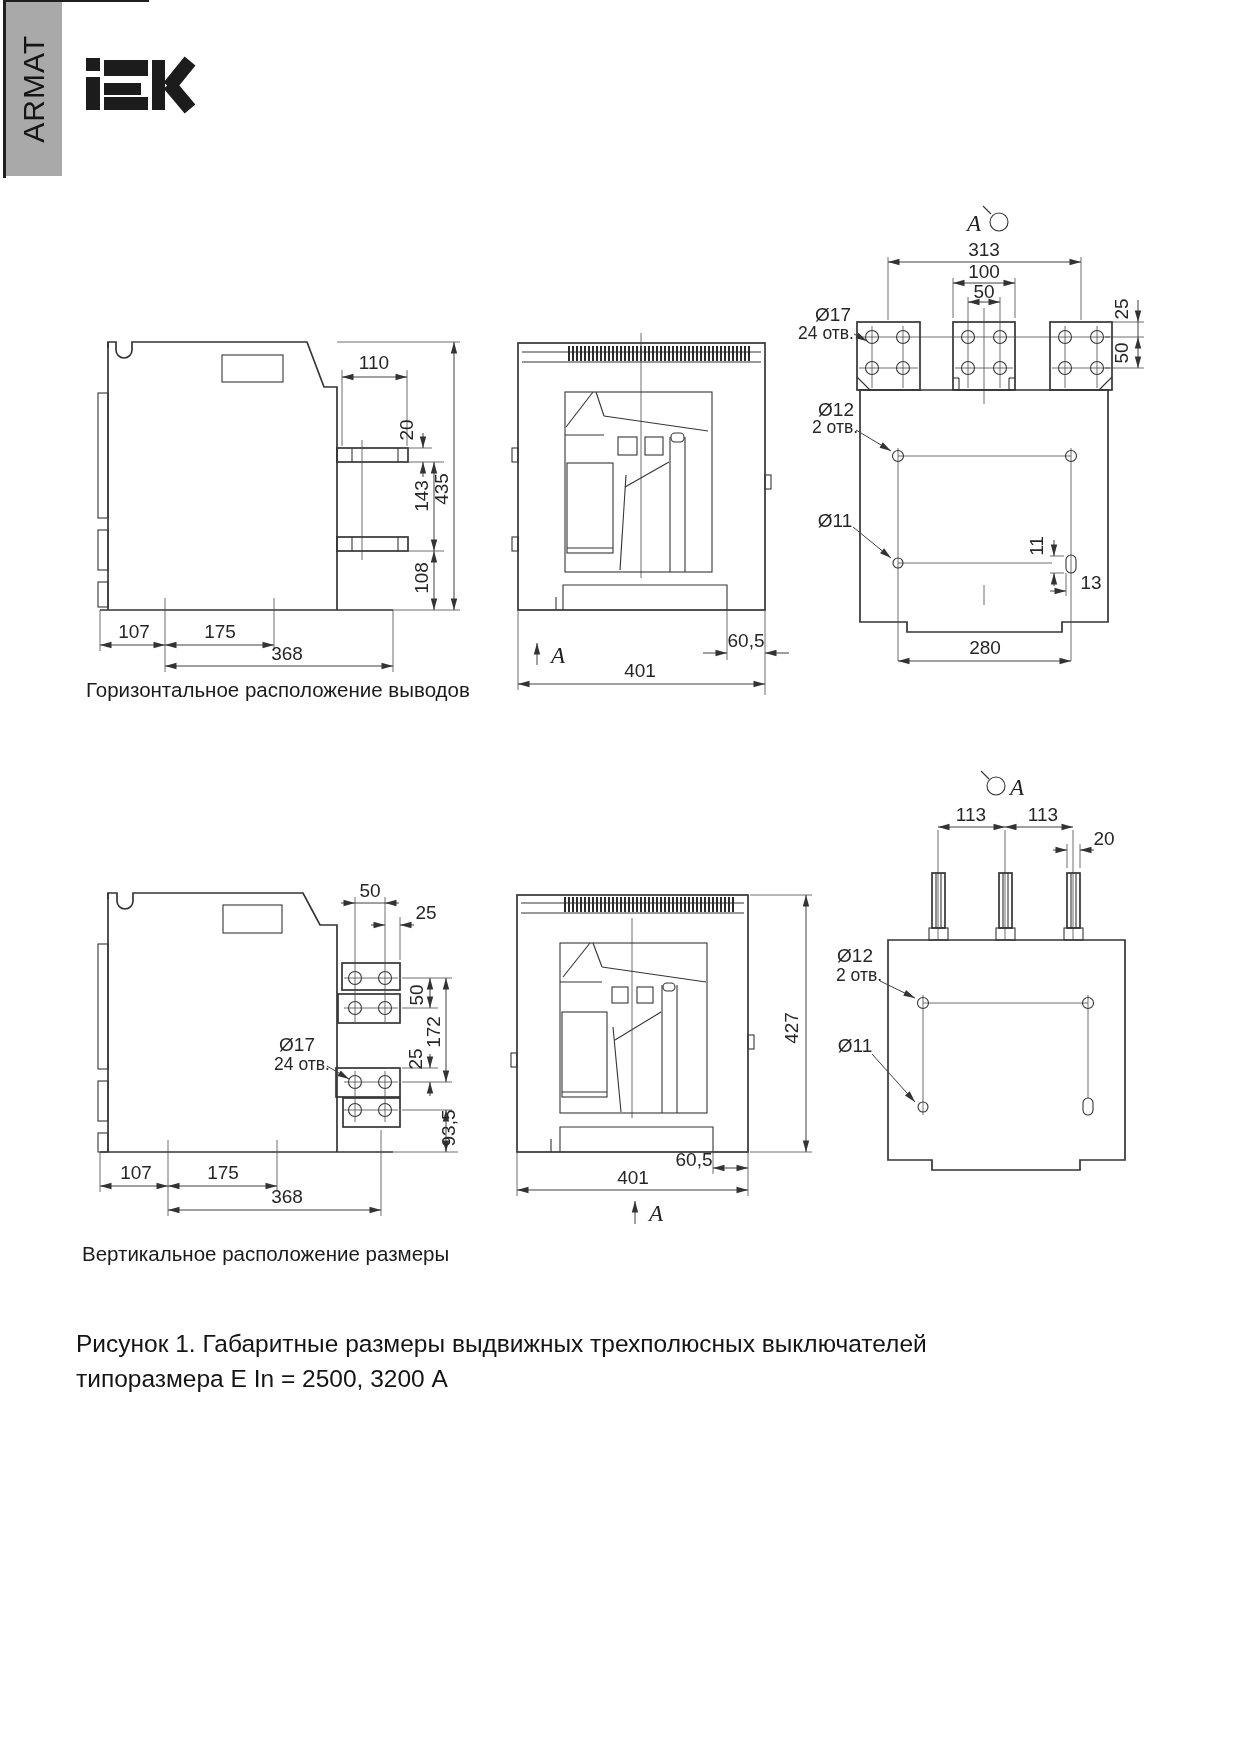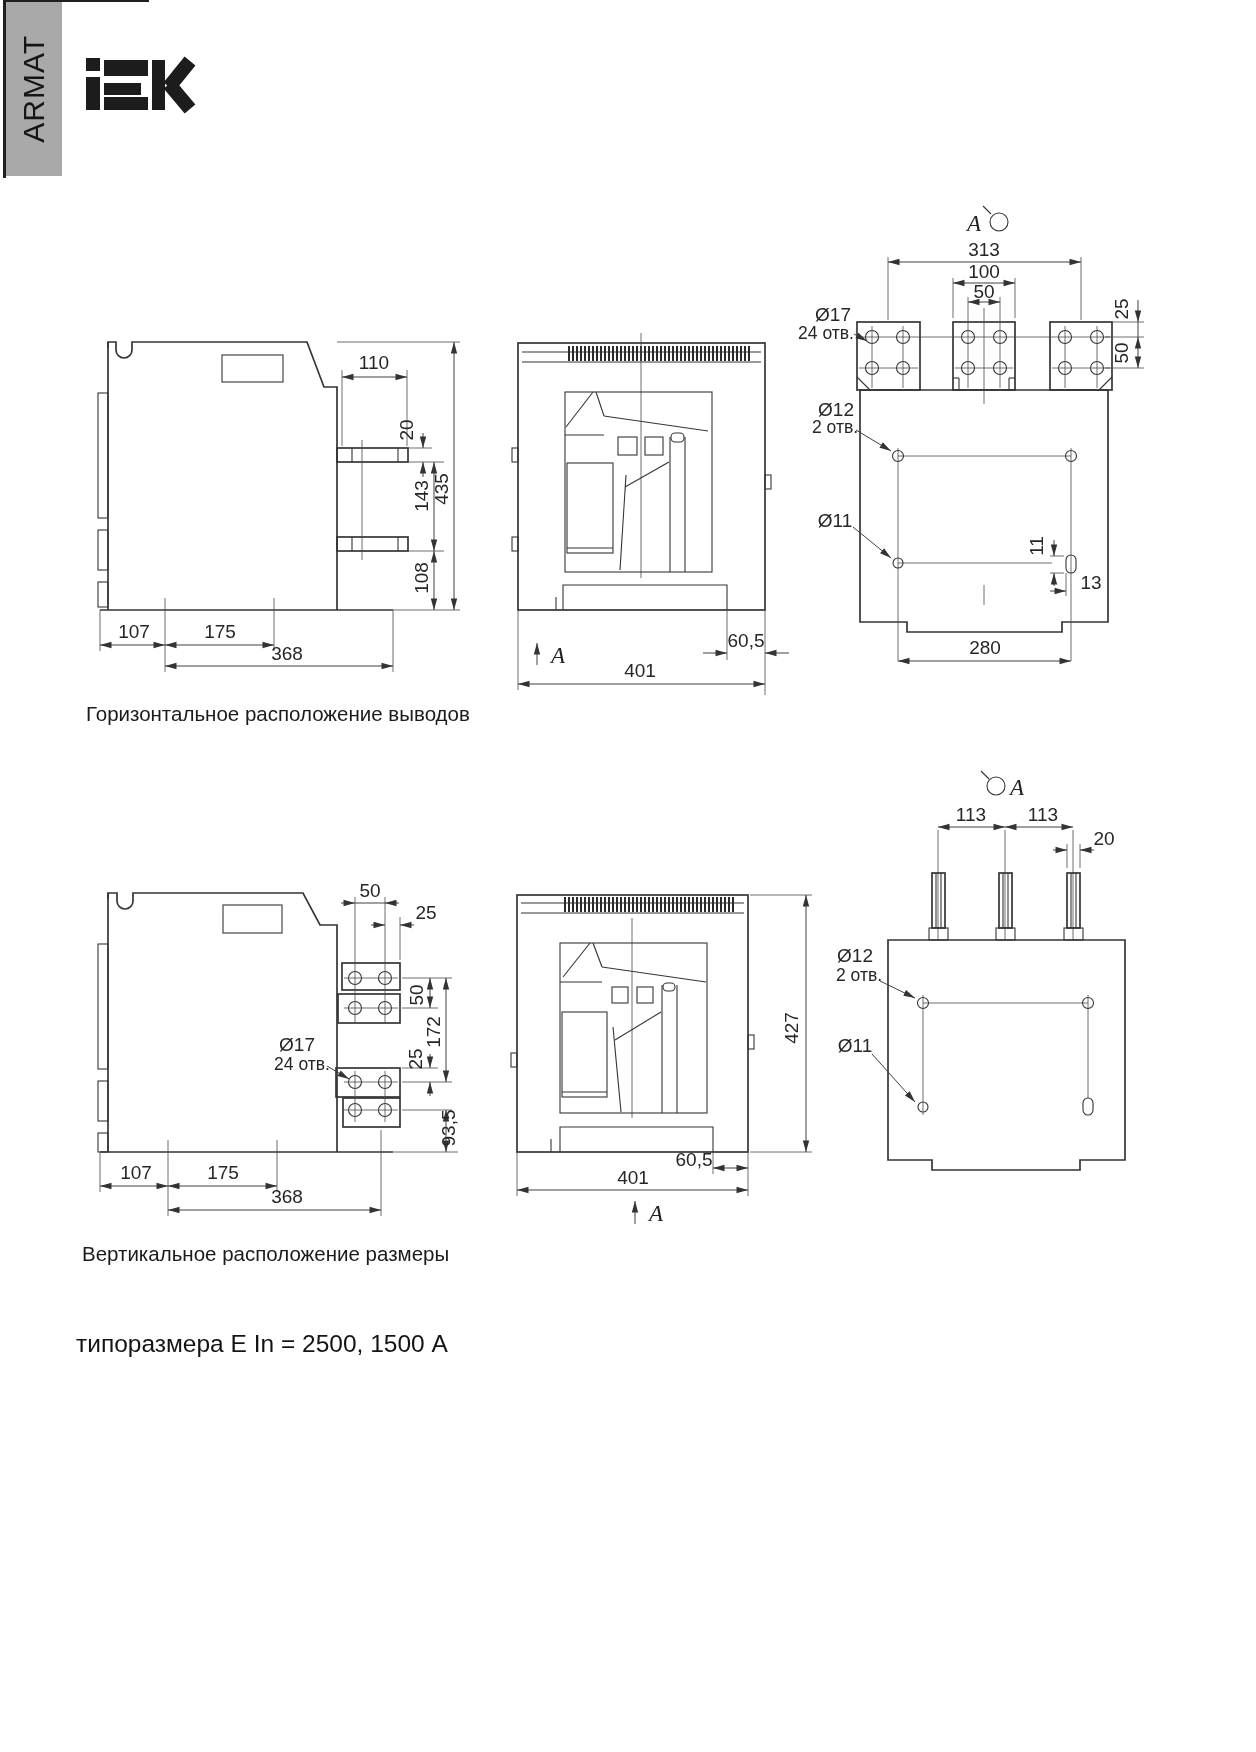--- a/index.html
+++ b/index.html
@@ -6,21 +6,21 @@
   body{width:1256px;height:1752px;position:relative;font-family:"Liberation Sans",sans-serif;}
   .page{position:absolute;inset:0;background:#fff;overflow:hidden;}
   .edge-left{position:absolute;left:3px;top:0;width:3px;height:178px;background:#1f1f1f;}
   .edge-top{position:absolute;left:3px;top:0;width:146px;height:2px;background:#1f1f1f;}
   .brand-strip{position:absolute;left:6px;top:2px;width:56px;height:174px;background:#a9a9a9;
     display:flex;align-items:center;justify-content:center;}
   .brand-strip span{writing-mode:vertical-rl;transform:rotate(180deg);font-size:30px;color:#151515;
     letter-spacing:1px;font-family:"Liberation Sans",sans-serif;}
   svg.sheet{position:absolute;left:0;top:0;}
   .cap{position:absolute;font-size:20.5px;color:#1b1b1b;white-space:nowrap;}
-  .cap-h{left:86px;top:702px;}
+  .cap-h{left:86px;top:678px;}
   .cap-v{left:82px;top:1242px;}
   .figcap{position:absolute;left:76px;top:1326px;font-size:24.5px;line-height:35px;color:#141414;}
   
   .ol{fill:none;stroke:#353535;stroke-width:1.7px;}
   .il{fill:none;stroke:#353535;stroke-width:1.1px;}
   .dl{fill:none;stroke:#404040;stroke-width:1px;}
   .cl{fill:none;stroke:#4a4a4a;stroke-width:0.8px;}
   .fl{fill:#1c1c1c;stroke:none;}
   .kArm{stroke:#1c1c1c;stroke-width:14px;fill:none;}
   text.dt{font-family:"Liberation Sans",sans-serif;font-size:19px;fill:#262626;text-anchor:middle;}
@@ -415,16 +415,17 @@
       <line class="dl" x1="880" y1="981" x2="915" y2="998" marker-end="url(#ae)"></line>
       <text class="dt" x="855" y="1052">Ø11</text>
       <line class="dl" x1="872" y1="1054" x2="915" y2="1102" marker-end="url(#ae)"></line>
     </g>
   </svg>
 
   <div class="cap cap-h">Горизонтальное расположение выводов</div>
   <div class="cap cap-v">Вертикальное расположение размеры</div>
 
   <div class="figcap">
-    <div>типоразмера E In = 2500, 1500 А</div>
+    <div>Рисунок 1. Габаритные размеры выдвижных трехполюсных выключателей</div>
+    <div>типоразмера E In = 2500, 3200 А</div>
   </div>
 
 </div>
 
 </body></html>

